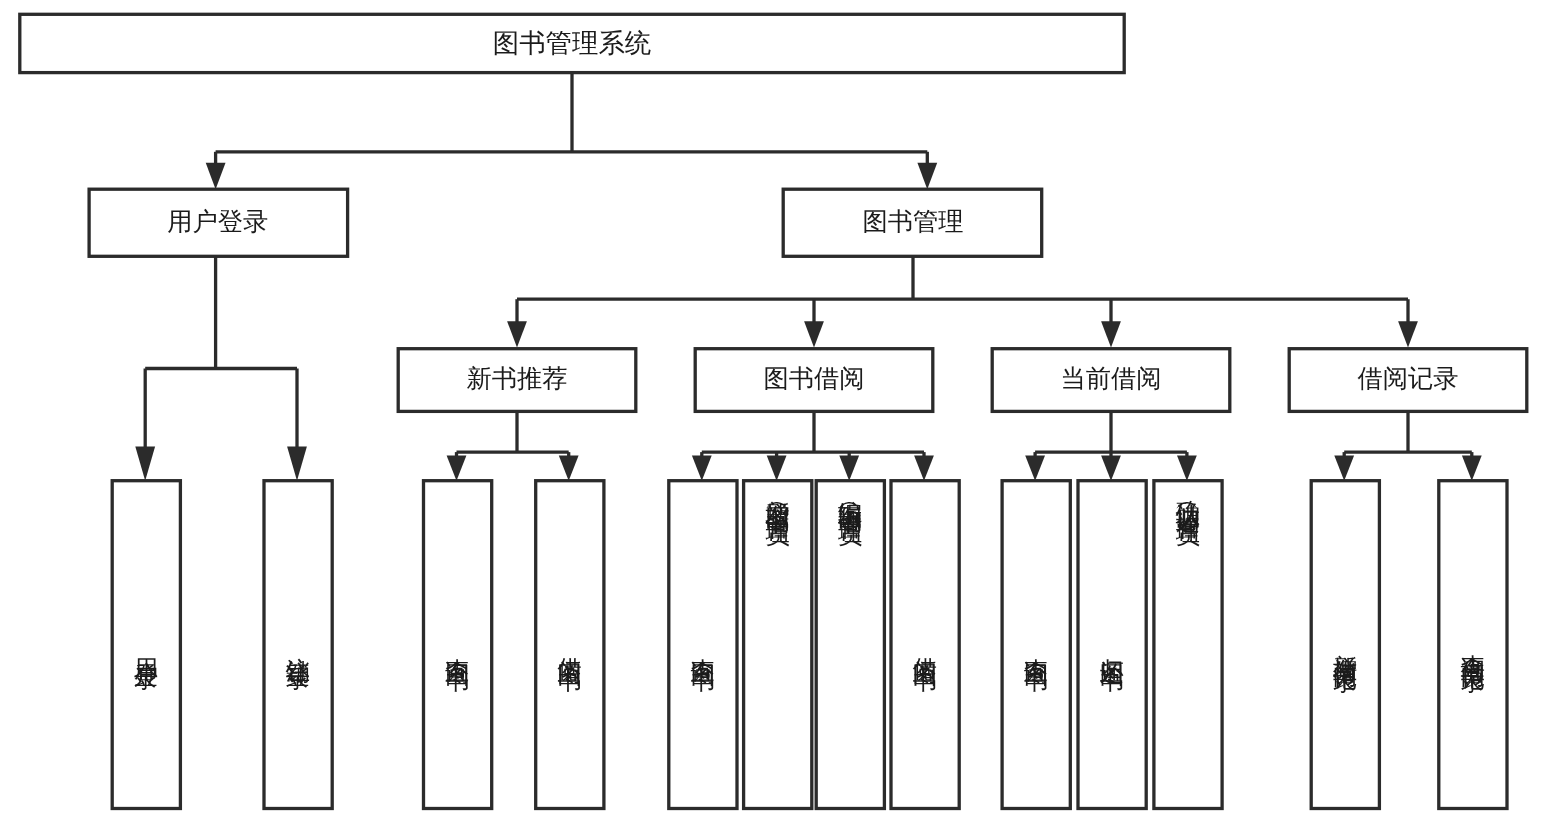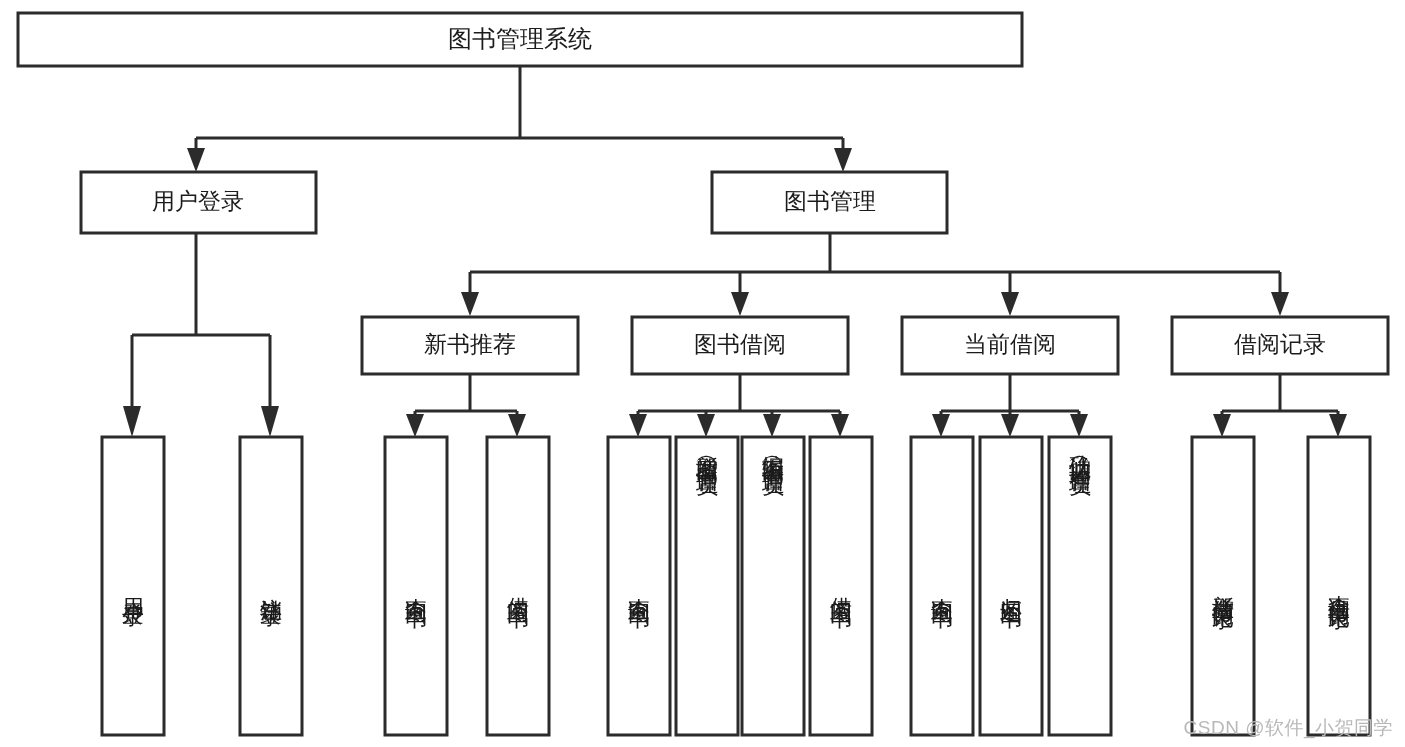--- a/index.html
+++ b/index.html
@@ -258,15 +258,14 @@
     <span class="vlabel">确认归还（管理员）</span>
   </div>
 
   <div class="vlabel-wrap" style="left:1192px; top:437px; width:62px; height:298px;">
     <span class="vlabel">新增借阅记录</span>
   </div>
   <div class="vlabel-wrap" style="left:1308px; top:437px; width:62px; height:298px;">
     <span class="vlabel">查询借阅记录</span>
   </div>
 
-  <div class="watermark">CSDN @软件_小贺同学</div>
 
 </div>
 
 </body></html>

